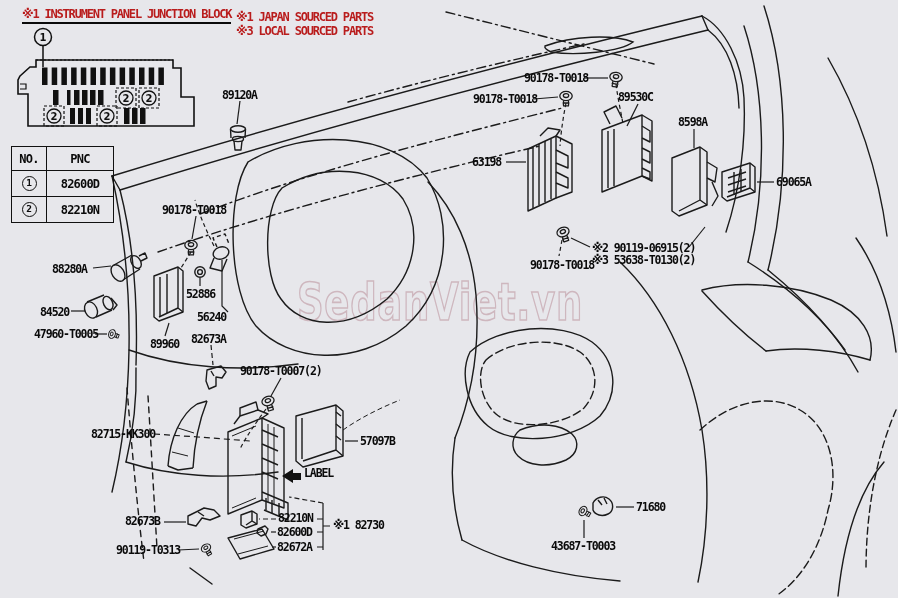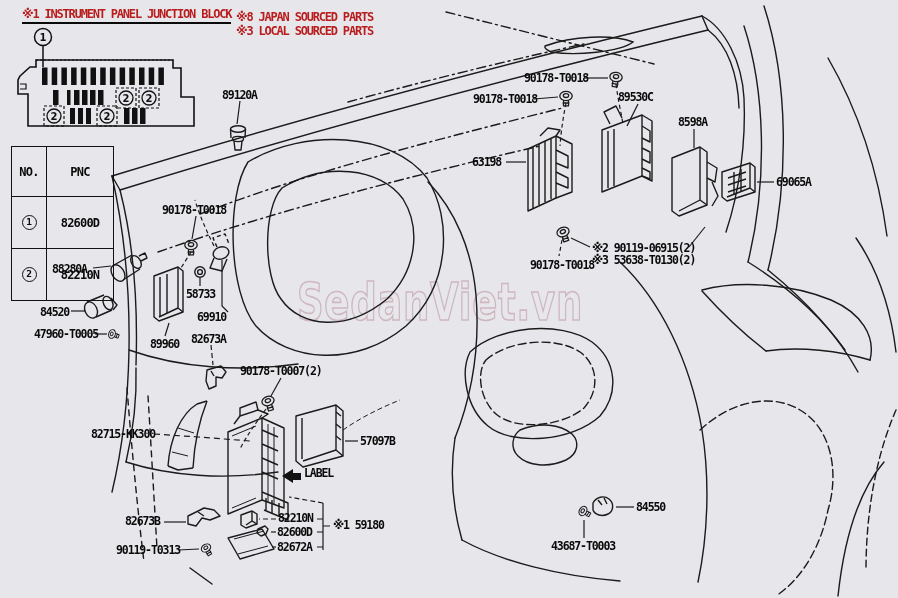--- a/index.html
+++ b/index.html
@@ -21,21 +21,21 @@
     letter-spacing:-1.2px;
   }
   .underline{border-bottom:2px solid #0a0a0a;padding-bottom:1px;}
   table.pnc{
     position:absolute;left:11px;top:146px;border-collapse:collapse;
     background:transparent;
   }
   table.pnc td,table.pnc th{
     border:1.6px solid #111;color:#0a0a0a;text-align:center;
     font:700 12px "DejaVu Sans Mono","DejaVu Sans",monospace;letter-spacing:-0.8px;
-    padding:16px 4px;height:19px;
+    padding:3px 4px;height:19px;
   }
   table.pnc th{height:17px;}
   td.noCol{width:26px;}
   td.pncCol,th.pncCol{width:58px;}
   .circ{
     display:inline-block;width:13px;height:13px;border:1.4px solid #111;
     border-radius:50%;line-height:12px;font-size:9.5px;text-align:center;
     letter-spacing:0;vertical-align:middle;
   }
 </style>
@@ -334,21 +334,21 @@
       <text x="43" y="40.8">1</text>
       <text x="126" y="101.5">2</text>
       <text x="149" y="101.5">2</text>
       <text x="54" y="119.5">2</text>
       <text x="107" y="119.5">2</text>
     </g>
   </g>
 </svg>
 
 <div class="hdr underline" style="left:22px;top:7px">※1 INSTRUMENT PANEL JUNCTION BLOCK</div>
-<div class="hdr" style="left:236px;top:10px">※8 JAPAN SOURCED PARTS</div>
+<div class="hdr" style="left:236px;top:10px">※1 JAPAN SOURCED PARTS</div>
 <div class="hdr" style="left:236px;top:24px">※3 LOCAL SOURCED PARTS</div>
 
 <table class="pnc">
   <tbody>
         <tr>
     <th class="noCol">NO.</th>
     <th class="pncCol">PNC</th>
   </tr>
   <tr>
     <td class="noCol"><span class="circ">1</span></td>
@@ -363,35 +363,35 @@
 
 <div class="lbl" style="left:222px;top:88px">89120A</div>
 <div class="lbl" style="left:524px;top:71px">90178-T0018</div>
 <div class="lbl" style="left:473px;top:92px">90178-T0018</div>
 <div class="lbl" style="left:618px;top:90px">89530C</div>
 <div class="lbl" style="left:678px;top:115px">8598A</div>
 <div class="lbl" style="left:472px;top:155px">63198</div>
 <div class="lbl" style="left:776px;top:175px">69065A</div>
 <div class="lbl" style="left:162px;top:203px">90178-T0018</div>
 <div class="lbl" style="left:52px;top:262px">88280A</div>
-<div class="lbl" style="left:186px;top:287px">58733</div>
+<div class="lbl" style="left:186px;top:287px">52886</div>
 <div class="lbl" style="left:40px;top:305px">84520</div>
-<div class="lbl" style="left:197px;top:310px">69910</div>
+<div class="lbl" style="left:197px;top:310px">56240</div>
 <div class="lbl" style="left:34px;top:327px">47960-T0005</div>
 <div class="lbl" style="left:150px;top:337px">89960</div>
 <div class="lbl" style="left:191px;top:332px">82673A</div>
 <div class="lbl" style="left:240px;top:364px">90178-T0007(2)</div>
 <div class="lbl" style="left:592px;top:241px">※2 90119-06915(2)</div>
 <div class="lbl" style="left:592px;top:253px">※3 53638-T0130(2)</div>
 <div class="lbl" style="left:530px;top:258px">90178-T0018</div>
 <div class="lbl" style="left:91px;top:427px">82715-KK300</div>
 <div class="lbl" style="left:360px;top:434px">57097B</div>
 <div class="lbl" style="left:304px;top:466px">LABEL</div>
 <div class="lbl" style="left:125px;top:514px">82673B</div>
 <div class="lbl" style="left:278px;top:511px">82210N</div>
 <div class="lbl" style="left:277px;top:525px">82600D</div>
 <div class="lbl" style="left:277px;top:540px">82672A</div>
-<div class="lbl" style="left:333px;top:518px">※1 59180</div>
+<div class="lbl" style="left:333px;top:518px">※1 82730</div>
 <div class="lbl" style="left:116px;top:543px">90119-T0313</div>
-<div class="lbl" style="left:636px;top:500px">84550</div>
+<div class="lbl" style="left:636px;top:500px">71680</div>
 <div class="lbl" style="left:551px;top:539px">43687-T0003</div>
 
 </div>
 
 </body></html>

